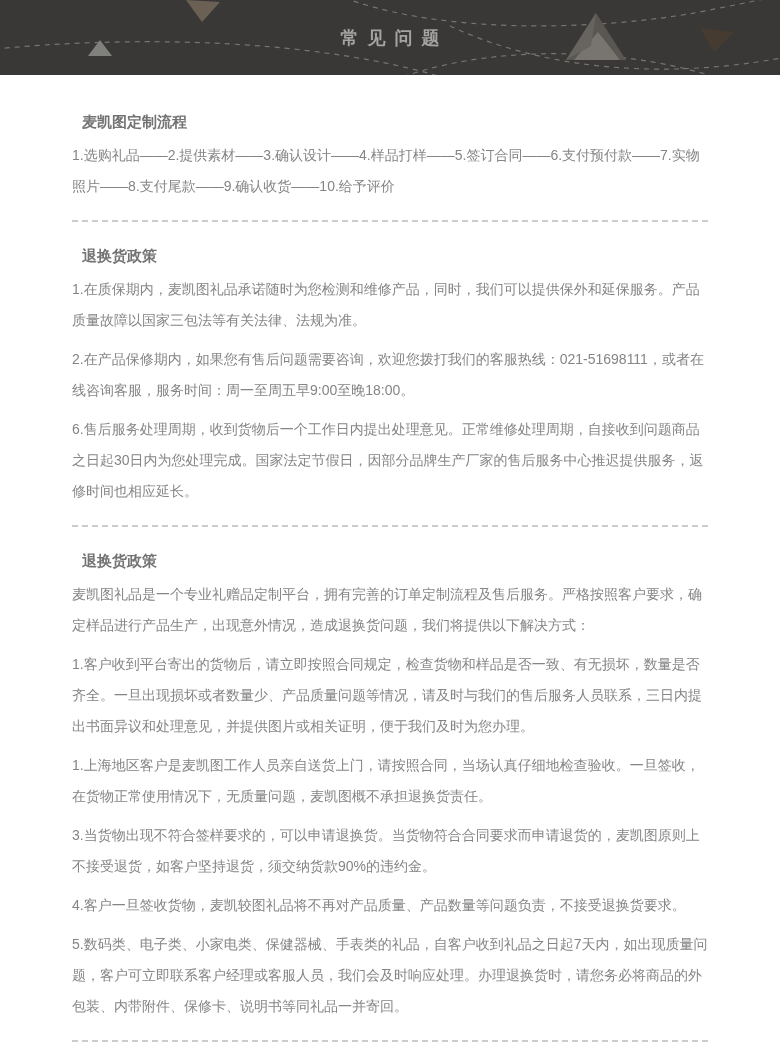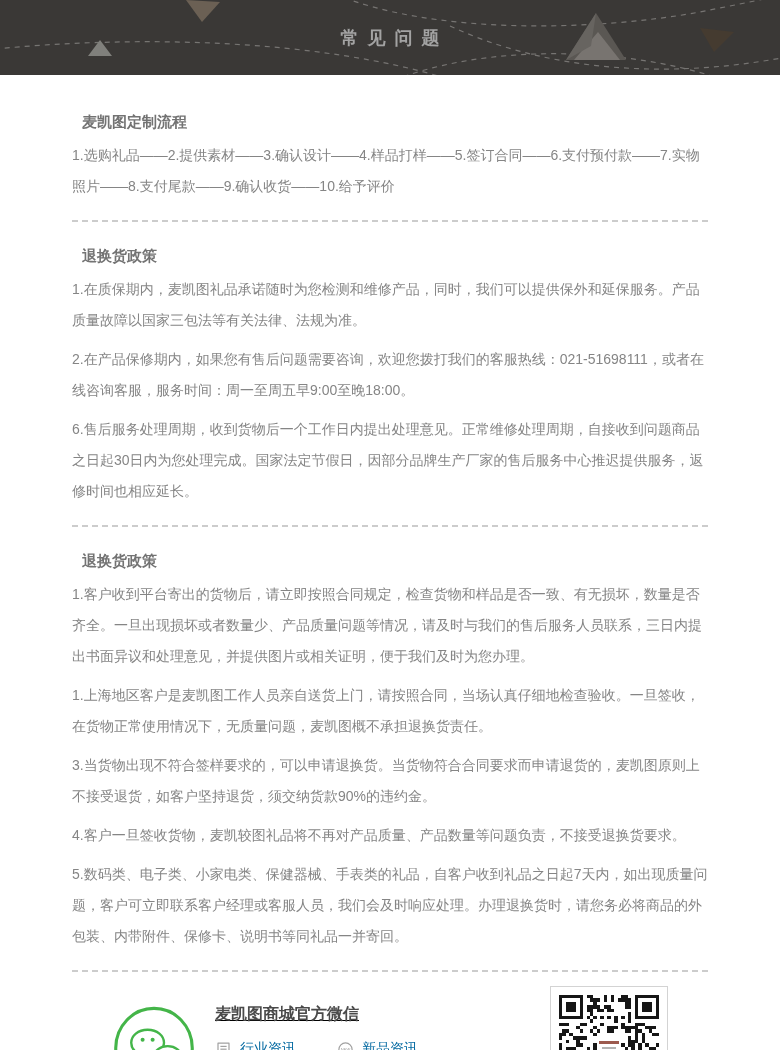--- a/index.html
+++ b/index.html
@@ -83,20 +83,21 @@
       <h2 class="sec-h">退换货政策</h2>
       <p>1.在质保期内，麦凯图礼品承诺随时为您检测和维修产品，同时，我们可以提供保外和延保服务。产品质量故障以国家三包法等有关法律、法规为准。</p>
       <p>2.在产品保修期内，如果您有售后问题需要咨询，欢迎您拨打我们的客服热线：021-51698111，或者在线咨询客服，服务时间：周一至周五早9:00至晚18:00。</p>
       <p>6.售后服务处理周期，收到货物后一个工作日内提出处理意见。正常维修处理周期，自接收到问题商品之日起30日内为您处理完成。国家法定节假日，因部分品牌生产厂家的售后服务中心推迟提供服务，返修时间也相应延长。</p>
     </section>
 
     <hr class="dash">
 
     <section>
       <h2 class="sec-h">退换货政策</h2>
+      <p>麦凯图礼品是一个专业礼赠品定制平台，拥有完善的订单定制流程及售后服务。严格按照客户要求，确定样品进行产品生产，出现意外情况，造成退换货问题，我们将提供以下解决方式：</p>
       <p>1.客户收到平台寄出的货物后，请立即按照合同规定，检查货物和样品是否一致、有无损坏，数量是否齐全。一旦出现损坏或者数量少、产品质量问题等情况，请及时与我们的售后服务人员联系，三日内提出书面异议和处理意见，并提供图片或相关证明，便于我们及时为您办理。</p>
       <p>1.上海地区客户是麦凯图工作人员亲自送货上门，请按照合同，当场认真仔细地检查验收。一旦签收，在货物正常使用情况下，无质量问题，麦凯图概不承担退换货责任。</p>
       <p>3.当货物出现不符合签样要求的，可以申请退换货。当货物符合合同要求而申请退货的，麦凯图原则上不接受退货，如客户坚持退货，须交纳货款90%的违约金。</p>
       <p>4.客户一旦签收货物，麦凯较图礼品将不再对产品质量、产品数量等问题负责，不接受退换货要求。</p>
       <p>5.数码类、电子类、小家电类、保健器械、手表类的礼品，自客户收到礼品之日起7天内，如出现质量问题，客户可立即联系客户经理或客服人员，我们会及时响应处理。办理退换货时，请您务必将商品的外包装、内带附件、保修卡、说明书等同礼品一并寄回。</p>
     </section>
 
     <hr class="dash">
 
     <footer class="wx">

